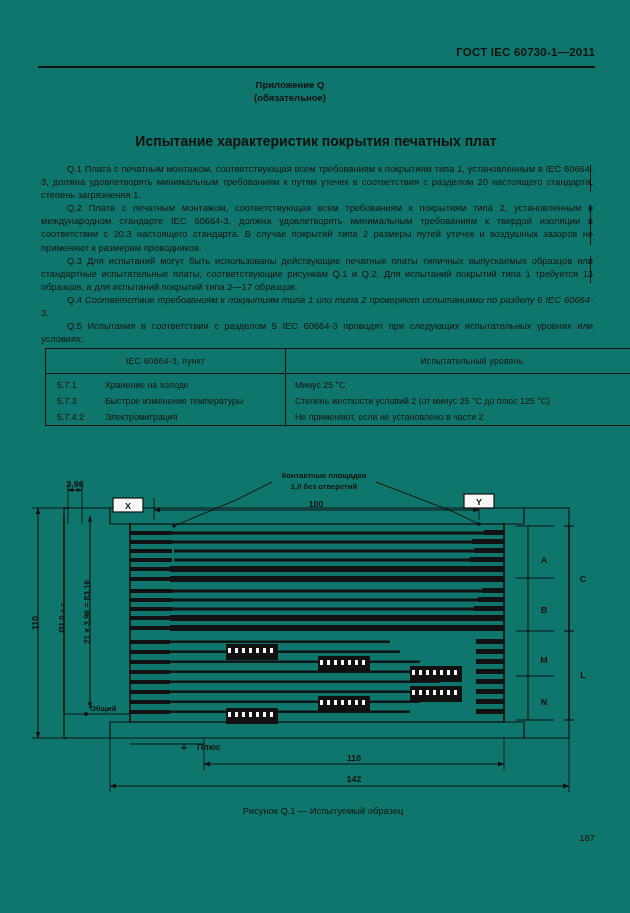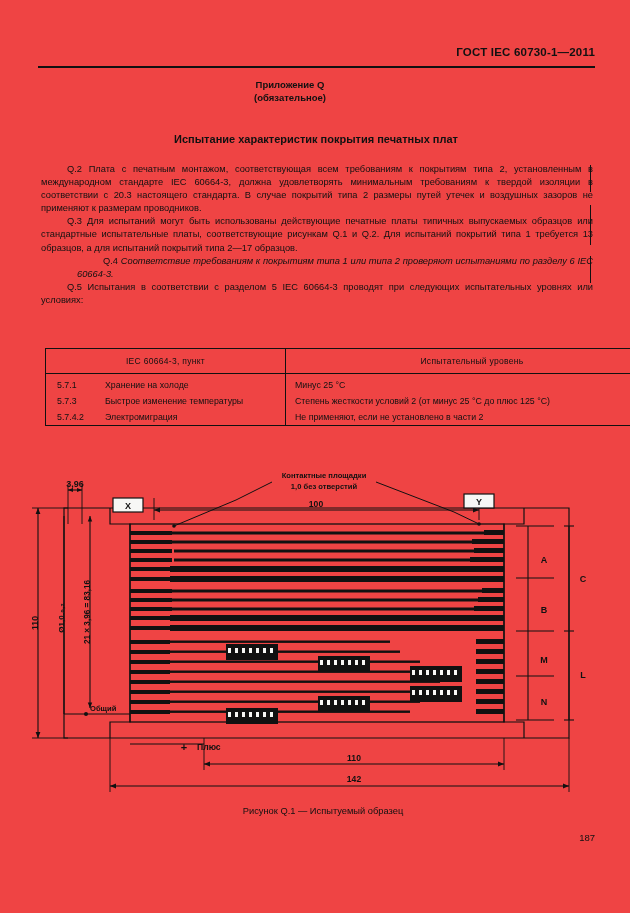--- a/index.html
+++ b/index.html
@@ -8,21 +8,21 @@
     background: #f7f7f5;
   }
   body {
     font-family: "Liberation Sans", sans-serif;
     color: #111;
   }
   #page {
     position: relative;
     width: 630px;
     height: 913px;
-    background: #ef4444;
+    background: #0f766e;
     overflow: hidden;
   }
   .page-inner {
     position: absolute;
     left: 0; top: 0;
     width: 630px;
     height: 913px;
   }
 
   
@@ -59,21 +59,21 @@
     line-height: 13px;
   }
   .annex-block div { padding-left: 16px; }
 
   .section-title {
     position: absolute;
     left: 0;
     top: 133px;
     width: 630px;
     text-align: center;
-    font-size: 11px;
+    font-size: 14px;
     font-weight: bold;
     padding-left: 2px;
     box-sizing: border-box;
   }
 
   
   .body-text {
     position: absolute;
     left: 41px;
     top: 163px;
@@ -81,21 +81,20 @@
     font-size: 9.3px;
     line-height: 13.1px;
     text-align: justify;
   }
   .body-text p {
     margin: 0;
     text-indent: 26px;
   }
   .body-text p.italic {
     font-style: italic;
-    margin-left: 36px;
   }
   .body-text p.italic .lead {
     font-style: normal;
   }
 
   
   .changebar {
     position: absolute;
     width: 1.4px;
     background: #111;
@@ -181,20 +180,21 @@
     <div class="header-rule"></div>
 
     <div class="annex-block">
       <div>Приложение Q</div>
       <div>(обязательное)</div>
     </div>
 
     <div class="section-title">Испытание характеристик покрытия печатных плат</div>
 
     <div class="body-text">
+      <p>Q.1 Плата с печатным монтажом, соответствующая всем требованиям к покрытиям типа 1, установленным в IEC 60664-3, должна удовлетворять минимальным требованиям к путям утечек в соответствии с разделом 20 настоящего стандарта, степень загрязнения 1.</p>
       <p>Q.2 Плата с печатным монтажом, соответствующая всем требованиям к покрытиям типа 2, установленным в международном стандарте IEC 60664-3, должна удовлетворять минимальным требованиям к твердой изоляции в соответствии с 20.3 настоящего стандарта. В случае покрытий типа 2 размеры путей утечек и воздушных зазоров не применяют к размерам проводников.</p>
       <p>Q.3 Для испытаний могут быть использованы действующие печатные платы типичных выпускаемых образцов или стандартные испытательные платы, соответствующие рисункам Q.1 и Q.2. Для испытаний покрытий типа 1 требуется 13 образцов, а для испытаний покрытий типа 2—17 образцов.</p>
       <p class="italic"><span class="lead">Q.4 </span><span>Соответствие    требованиям к покрытиям типа 1 или типа 2   проверяют   испытаниями по разделу 6  IEC 60664-3.</span></p>
       <p>Q.5 Испытания в соответствии с разделом 5 IEC 60664-3 проводят при  следующих испытательных уровнях или условиях:</p>
     </div>
 
     <div class="changebar" style="top:165px;height:27px;"></div>
     <div class="changebar" style="top:205px;height:40px;"></div>
     <div class="changebar" style="top:256px;height:27px;"></div>
 

